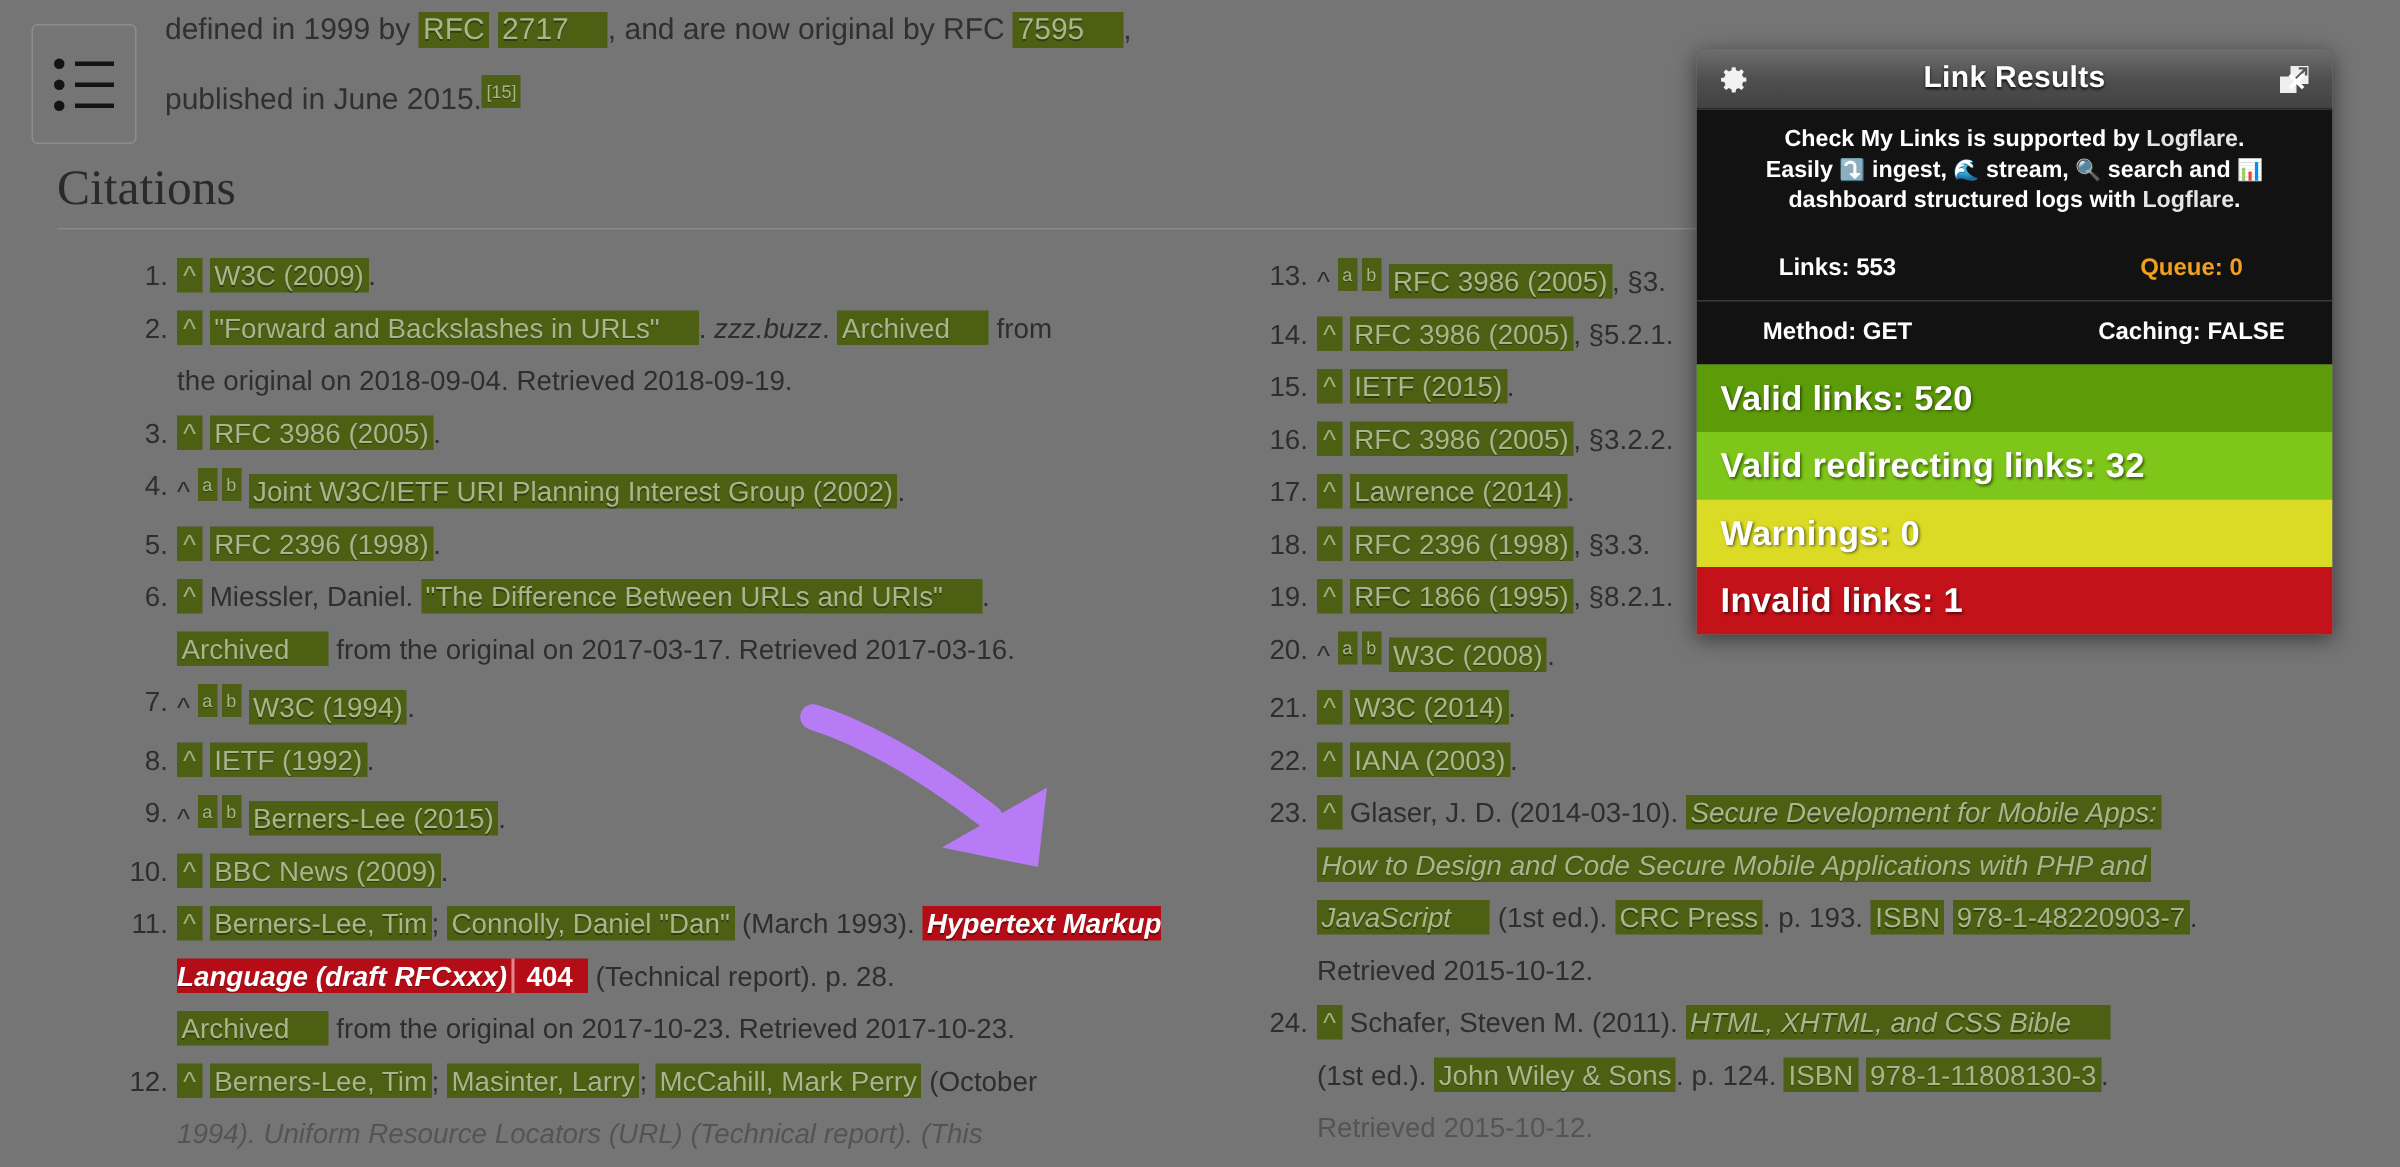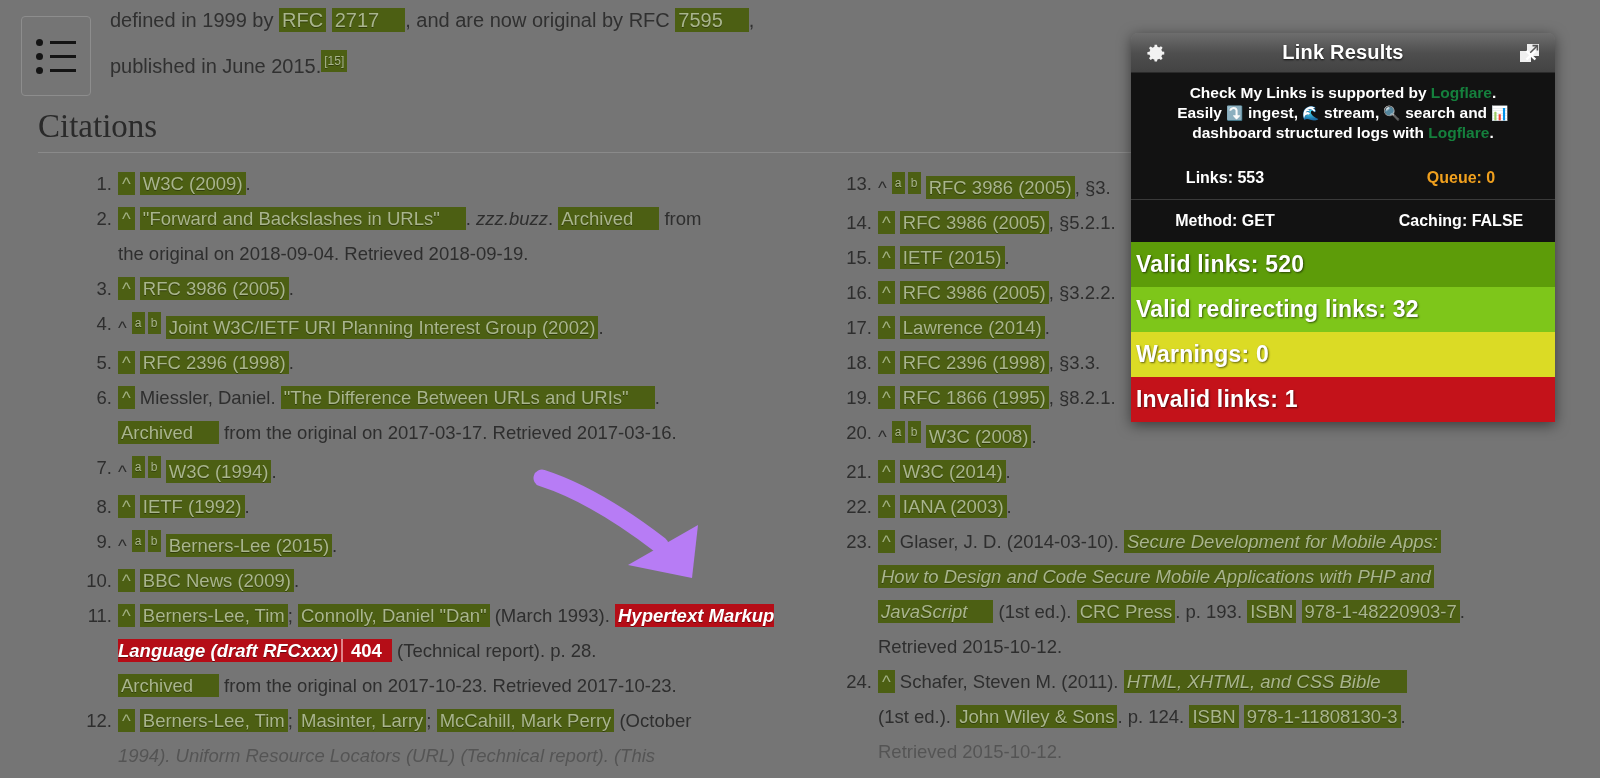--- a/index.html
+++ b/index.html
@@ -114,33 +114,33 @@
     margin:0 auto; font-size:20px; font-weight:bold; color:#fff;
     text-shadow:0 1px 2px rgba(0,0,0,.8); letter-spacing:.2px;
   }
   .icon-btn { width:26px; height:26px; display:flex; align-items:center; justify-content:center; }
 
   .p-body { background:#121212; padding:10px 12px 14px; }
   .promo {
     text-align:center; color:#ffffff; font-weight:bold;
     font-size:15.5px; line-height:20px;
   }
-  .promo a { color:#15803d; text-decoration:none; }
+  .promo a { color:#e5e5e5; text-decoration:none; }
   .emoji { font-size:14px; }
 
   .statrow {
     display:flex; background:#121212; color:#fff;
     font-weight:bold; font-size:16px;gap:48px;
   }
   .statrow > div { flex:1; text-align:center; padding:12px 0; }
   .divide { border-top:1px solid #3a3a3a; }
   .queue { color:#f0a01e; }
 
   .bar {
-    padding:9px 5px; font-size:23px; font-weight:bold; color:#fff;
+    padding:9px 16px; font-size:23px; font-weight:bold; color:#fff;
     text-shadow:1px 1px 2px rgba(0,0,0,.55);
     letter-spacing:.2px;
   }
   .bar-valid    { background:#5d9c09; }
   .bar-redirect { background:#7ec61a; }
   .bar-warn     { background:#dbdb25; }
   .bar-invalid  { background:#c4121a; }
 </style>
 </head>
 <body>

